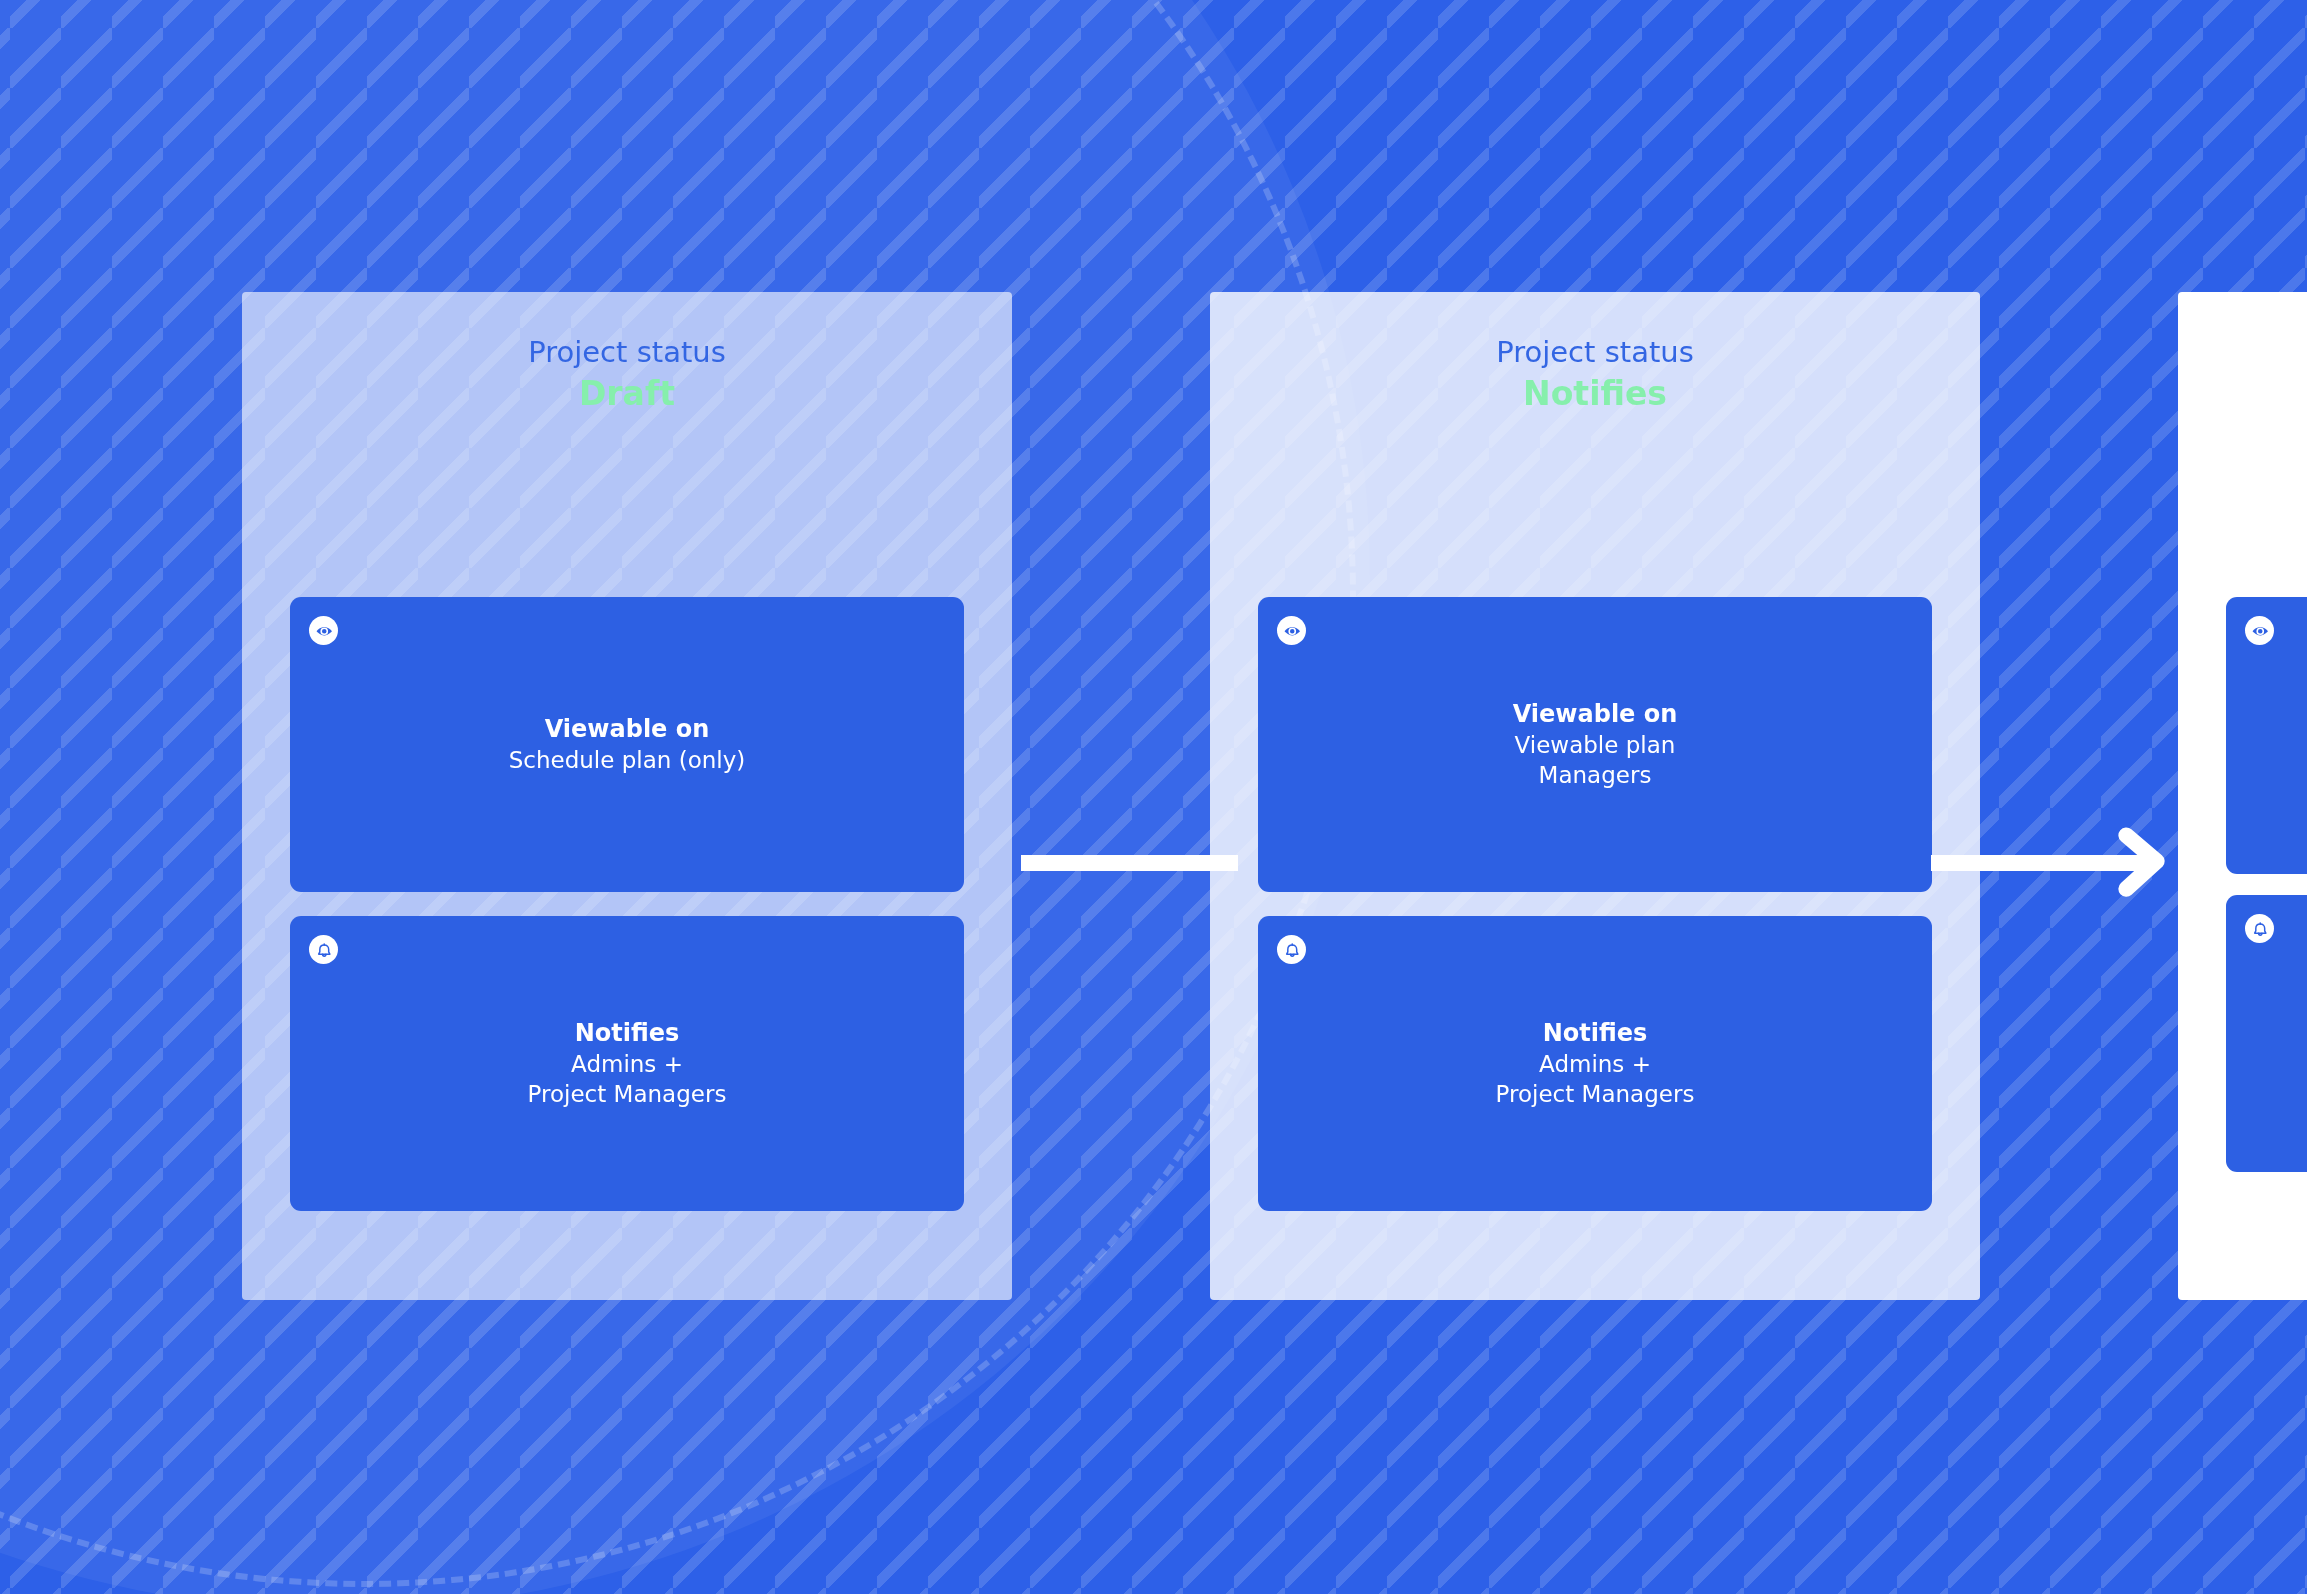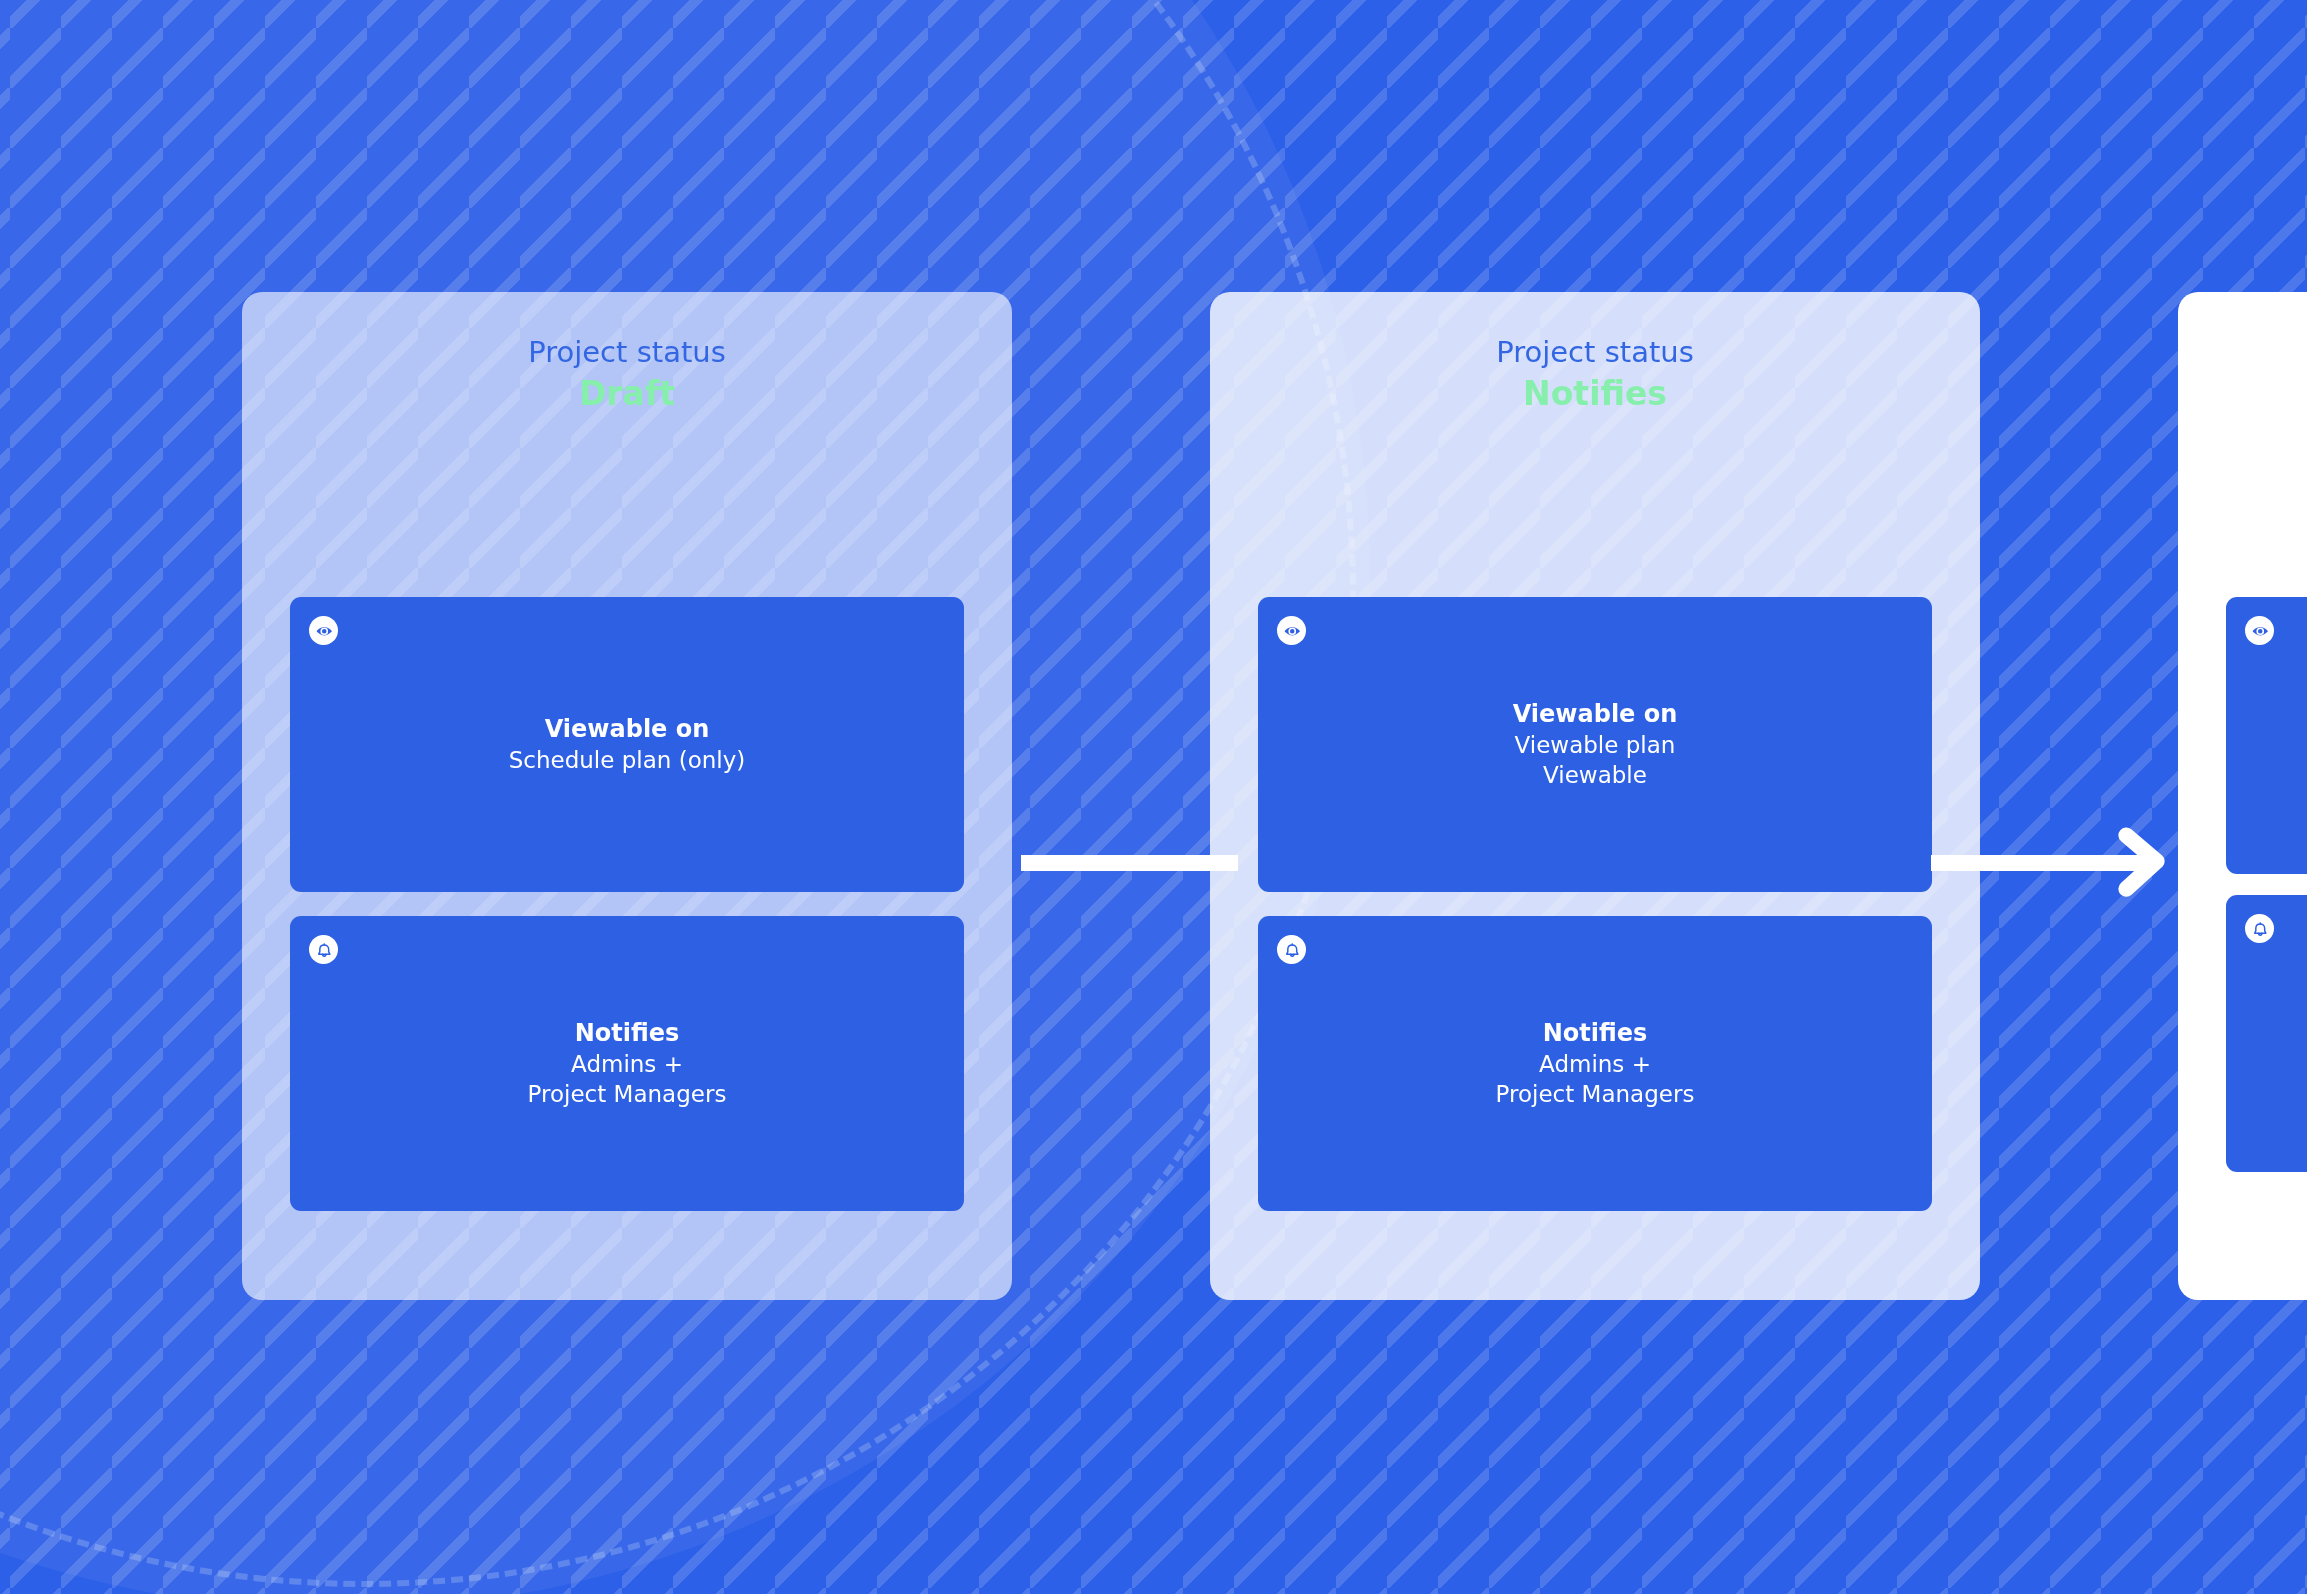--- a/index.html
+++ b/index.html
@@ -44,21 +44,21 @@
   }
 
   
   #stage{position:absolute;inset:0;}
 
   .card{
     position:absolute;
     top:292px;
     width:770px;
     height:1008px;
-    border-radius:20px;
+    border-radius:4px;
     box-sizing:border-box;
     padding:0;
     overflow:hidden;
   }
   .card-inner-pad{
     position:absolute;inset:0;
     display:flex;flex-direction:column;
     align-items:center;
     padding:44px 48px 44px 48px;
     box-sizing:border-box;
@@ -228,21 +228,21 @@
       <div class="panel">
         <span class="panel-icon">
           <svg viewBox="0 0 40 40" aria-hidden="true">
             <path d="M20 11 C10.5 11 3.5 20 3.5 20 C3.5 20 10.5 29 20 29 C29.5 29 36.5 20 36.5 20 C36.5 20 29.5 11 20 11 Z" fill="#2D60E3"></path>
             <circle cx="20" cy="20" r="6.6" fill="none" stroke="#FFFFFF" stroke-width="3.4"></circle>
           </svg>
         </span>
         <div class="panel-title">Viewable on</div>
         <div class="panel-lines">
           <div class="panel-line">Viewable plan</div>
-          <div class="panel-line">Viewable</div>
+          <div class="panel-line">Managers</div>
         </div>
       </div>
 
       <div class="panel">
         <span class="panel-icon">
           <svg viewBox="0 0 40 40" aria-hidden="true">
             <path d="M20 6.2 L20 9" stroke="#2D60E3" stroke-width="3.2" stroke-linecap="round" fill="none"></path>
             <path d="M20 8.6 C14.2 8.6 10.4 12.6 10.4 18.2 L10.4 23.6 L7.9 28.4 L32.1 28.4 L29.6 23.6 L29.6 18.2 C29.6 12.6 25.8 8.6 20 8.6 Z" fill="none" stroke="#2D60E3" stroke-width="3.2" stroke-linejoin="round" stroke-linecap="round"></path>
             <path d="M16.4 28.8 C16.4 31.2 18 32.8 20 32.8 C22 32.8 23.6 31.2 23.6 28.8" fill="none" stroke="#2D60E3" stroke-width="3.2" stroke-linecap="round"></path>
           </svg>

